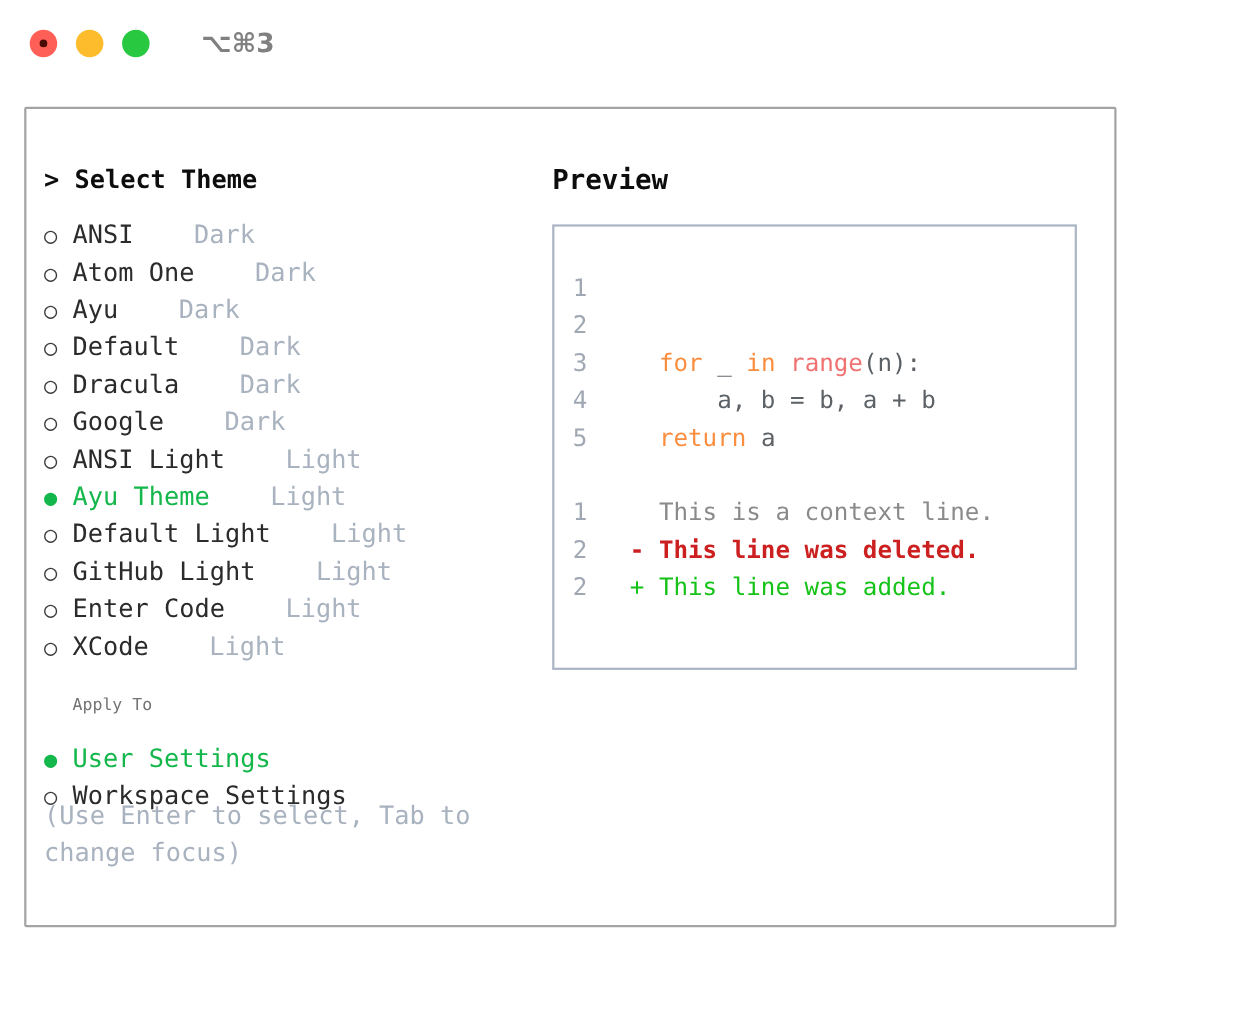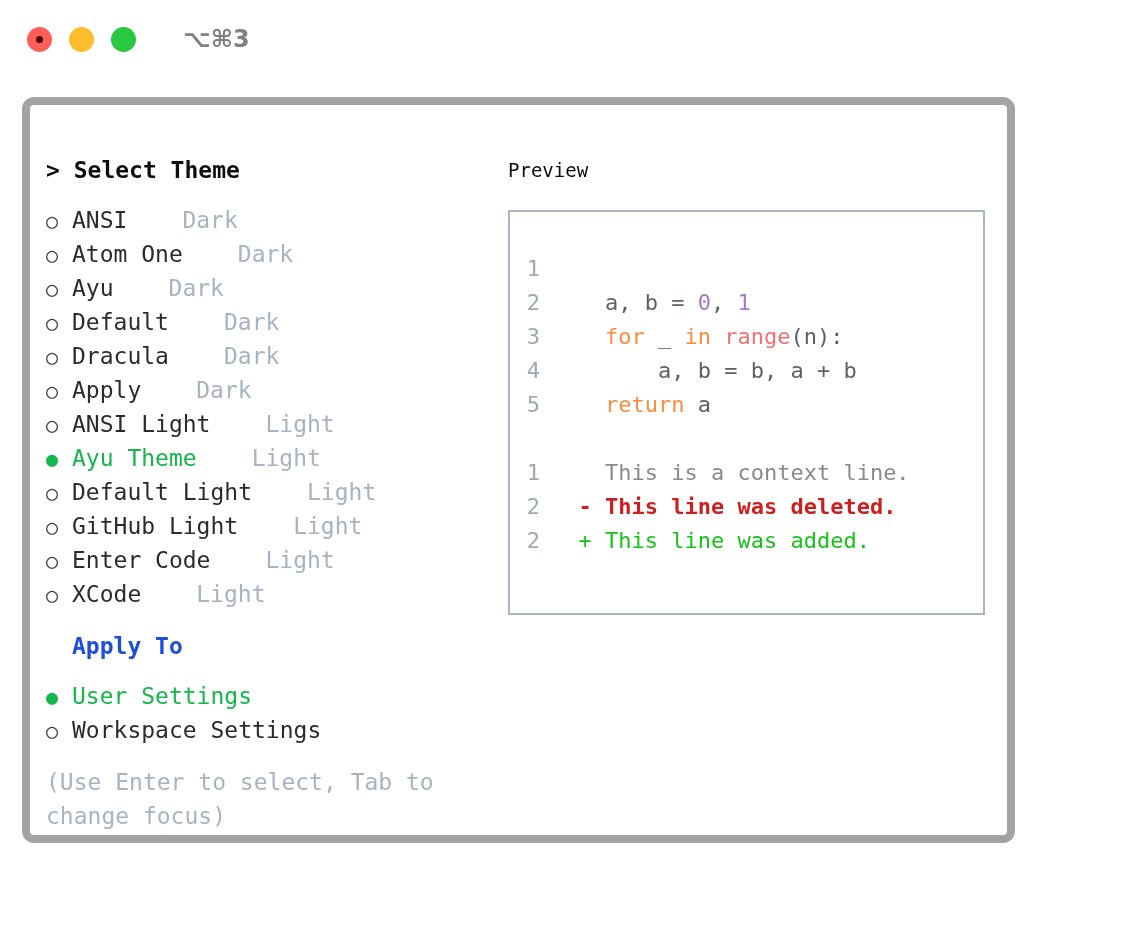--- a/index.html
+++ b/index.html
@@ -40,22 +40,22 @@
     color: #808080;
     letter-spacing: 0px;
     font-family: "DejaVu Sans", "Liberation Sans", sans-serif;
   }
 
   
   .panel {
     position: absolute;
     left: 22px; top: 97px;
     width: 993px; height: 746px;
-    border: 8px solid #a3a3a3;
-    border-radius: 12px;
+    border: 2px solid #a3a3a3;
+    border-radius: 2px;
     background: #ffffff;
   }
 
   .columns { position: absolute; left: 0; top: 0; width: 100%; height: 100%; }
 
   
   .left-col {
     position: absolute;
     left: 16px; top: 48px;
     width: 450px;
@@ -82,35 +82,34 @@
     flex: 0 0 26px;
     font-size: 20px;
     color: #3d3d3d;
   }
   .bullet.sel { color: #14b74b; }
   .opt-label { color: #2b2b2b; margin-top: 16px; }
   .opt-row.selected .opt-label { color: #14b74b; }
   .opt-kind { color: #a9b2bf; padding-left: 11px; margin-left: 44px; }
   .spacer-row { height: 34px; }
   .indent-head {
-    font-size: 23px; font-weight: 700; color: #1d4ed8;
+    font-size: 15px; font-weight: 400; color: #737373;
     line-height: 34px; height: 34px; padding-left: 26px; white-space: pre;
   }
   .hint {
-    margin-top: 34px;
     font-size: 23px;
     color: #a9b2bf;
     line-height: 34px;
     width: 405px;
   }
 
   
   .right-col { position: absolute; left: 478px; top: 48px; width: 500px; }
   .preview-title {
-    font-size: 19px; font-weight: 400; color: #0d0d0d;
+    font-size: 25px; font-weight: 700; color: #0d0d0d;
     line-height: 34px; height: 34px; white-space: pre;
   }
   .preview-box {
     margin-top: 23px;
     width: 477px; height: 405px;
     border: 2px solid #aab4c4;
     background: #ffffff;
     padding: 40px 0 0 0;
   }
   .code-line {
@@ -159,21 +158,21 @@
     <div class="columns">
 
       <div class="left-col">
         <div class="section-head">&gt; Select Theme</div>
         <div id="theme-list">
             <div class="opt-row"><span class="bullet">○</span><span class="opt-label">ANSI</span><span class="opt-kind">Dark</span></div>
             <div class="opt-row"><span class="bullet">○</span><span class="opt-label">Atom One</span><span class="opt-kind">Dark</span></div>
             <div class="opt-row"><span class="bullet">○</span><span class="opt-label">Ayu</span><span class="opt-kind">Dark</span></div>
             <div class="opt-row"><span class="bullet">○</span><span class="opt-label">Default</span><span class="opt-kind">Dark</span></div>
             <div class="opt-row"><span class="bullet">○</span><span class="opt-label">Dracula</span><span class="opt-kind">Dark</span></div>
-            <div class="opt-row"><span class="bullet">○</span><span class="opt-label">Apply</span><span class="opt-kind">Dark</span></div>
+            <div class="opt-row"><span class="bullet">○</span><span class="opt-label">Google</span><span class="opt-kind">Dark</span></div>
             <div class="opt-row"><span class="bullet">○</span><span class="opt-label">ANSI Light</span><span class="opt-kind">Light</span></div>
             <div class="opt-row selected"><span class="bullet sel">●</span><span class="opt-label">Ayu Theme</span><span class="opt-kind">Light</span></div>
             <div class="opt-row"><span class="bullet">○</span><span class="opt-label">Default Light</span><span class="opt-kind">Light</span></div>
             <div class="opt-row"><span class="bullet">○</span><span class="opt-label">GitHub Light</span><span class="opt-kind">Light</span></div>
             <div class="opt-row"><span class="bullet">○</span><span class="opt-label">Enter Code</span><span class="opt-kind">Light</span></div>
             <div class="opt-row"><span class="bullet">○</span><span class="opt-label">XCode</span><span class="opt-kind">Light</span></div>
           </div>
 
         <div class="spacer-row"></div>
 
@@ -184,21 +183,21 @@
           </div>
 
         <div class="hint">(Use Enter to select, Tab to change focus)</div>
       </div>
 
       <div class="right-col">
         <div class="preview-title">Preview</div>
         <div class="preview-box">
           <div id="code-block">
               <div class="code-line"><span class="ln">1</span></div>
-              <div class="code-line"><span class="ln">2</span><span class="code-body"><span class="var">    a, b = </span><span class="num">0</span><span class="pun">, </span><span class="num">1</span></span></div>
+              <div class="code-line"><span class="ln">2</span></div>
               <div class="code-line"><span class="ln">3</span><span class="code-body"><span class="var">    </span><span class="kw">for</span><span class="var"> _ </span><span class="kw">in</span><span class="var"> </span><span class="call">range</span><span class="pun">(n):</span></span></div>
               <div class="code-line"><span class="ln">4</span><span class="code-body"><span class="var">        a, b = b, a + b</span></span></div>
               <div class="code-line"><span class="ln">5</span><span class="code-body"><span class="var">    </span><span class="kw">return</span><span class="var"> a</span></span></div>
             </div>
           <div class="blank-line"></div>
           <div id="diff-block">
               <div class="code-line"><span class="ln">1</span><span class="code-body diff-ctx">    This is a context line.</span></div>
               <div class="code-line"><span class="ln">2</span><span class="code-body diff-del">  - This line was deleted.</span></div>
               <div class="code-line"><span class="ln">2</span><span class="code-body diff-add">  + This line was added.</span></div>
             </div>

